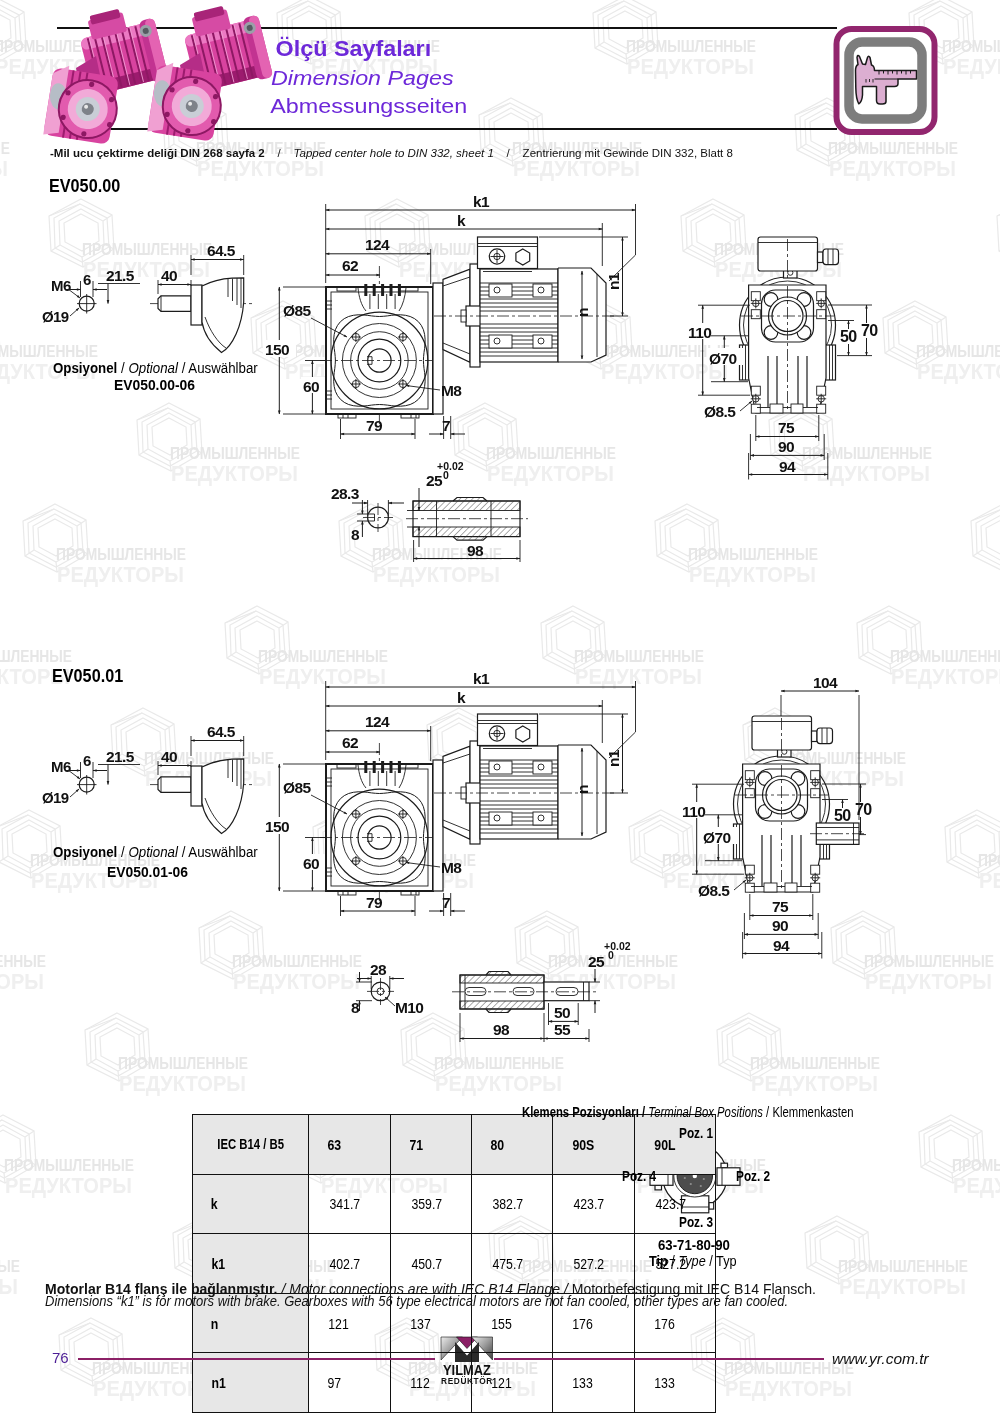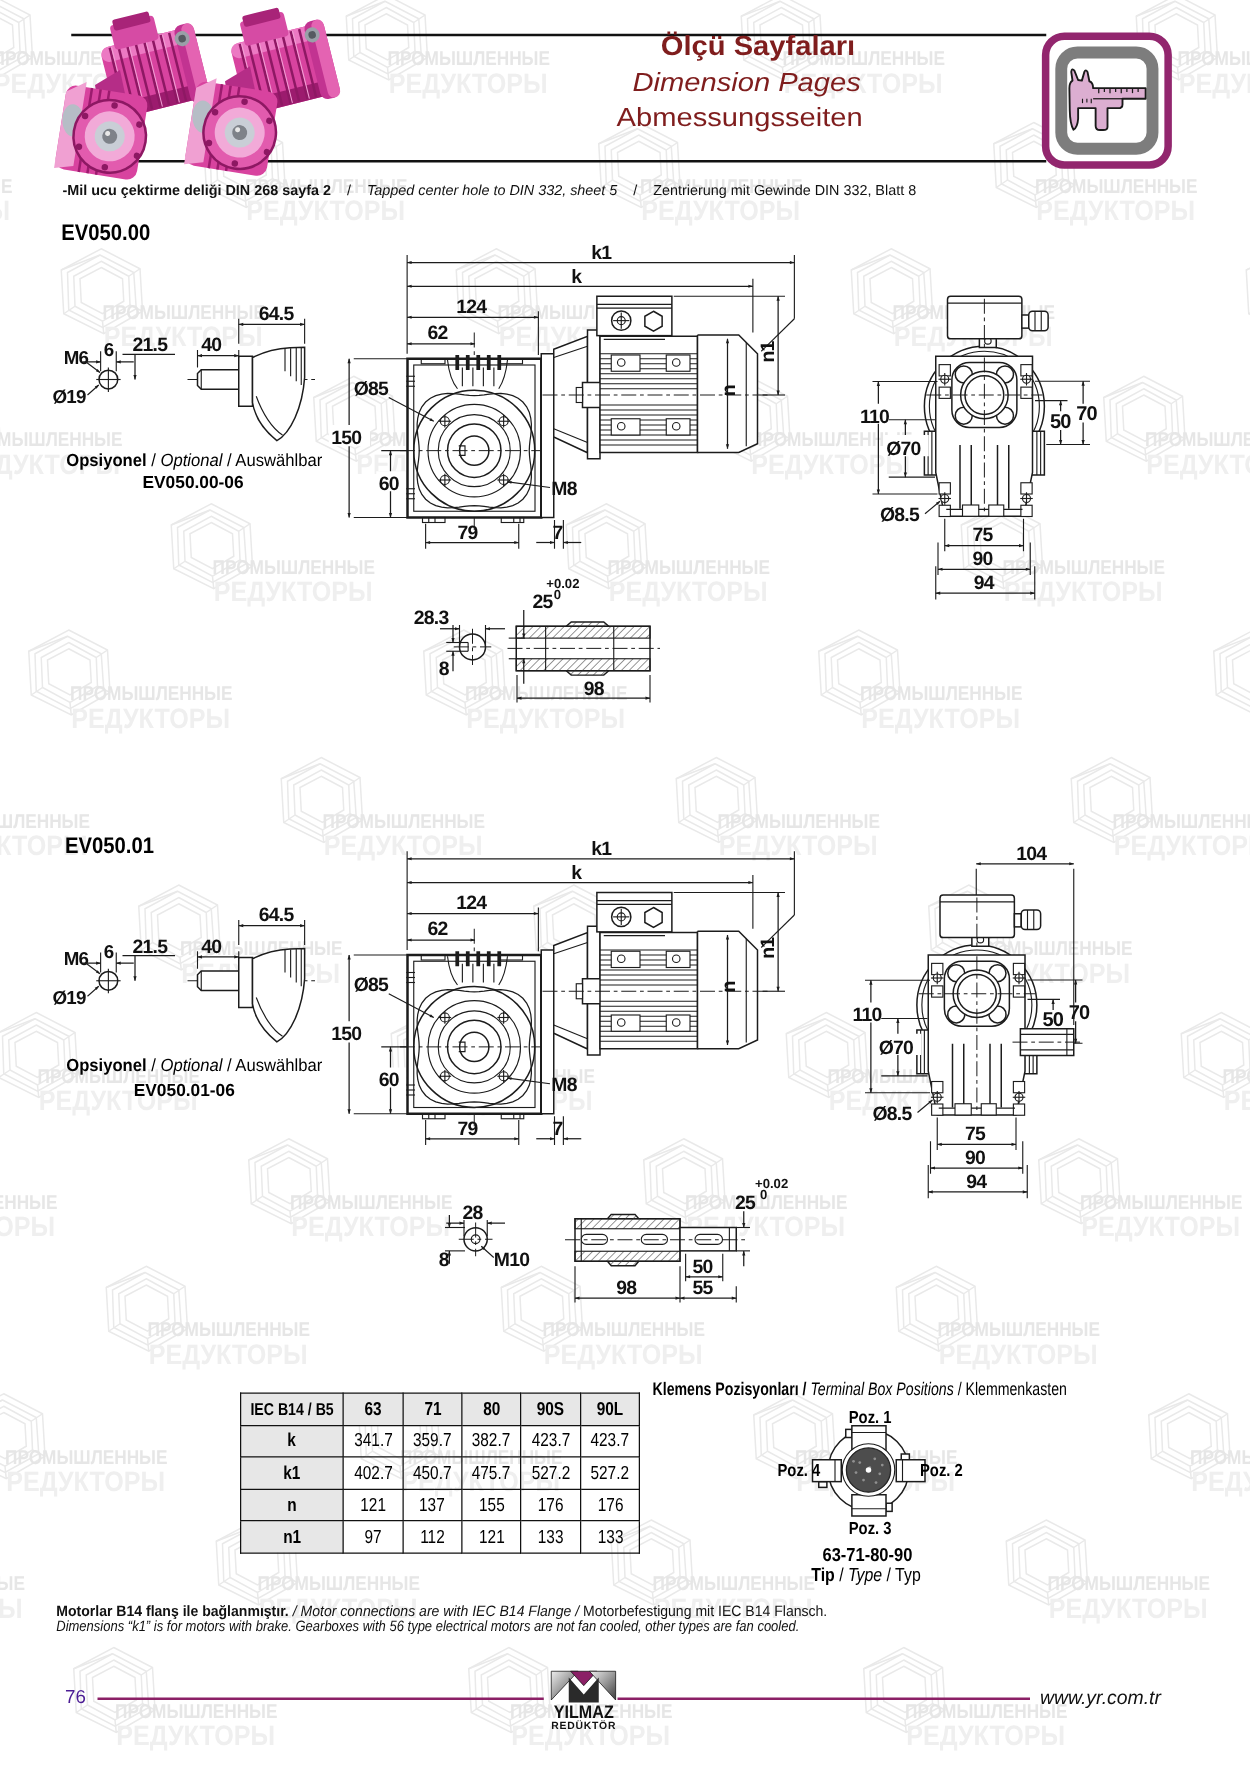--- a/index.html
+++ b/index.html
@@ -3,35 +3,35 @@
 <style>
 html,body{margin:0;padding:0}
 body{width:1000px;height:1414px;position:relative;background:#fff;
   font-family:"Liberation Sans",sans-serif;overflow:hidden}
 .abs{position:absolute}
 .b{font-weight:bold}.i{font-style:italic}
 .cx{display:inline-block;transform-origin:0 50%}
 
 #hdr-top{left:57px;top:27px;width:780px;height:2px;background:#111}
 #hdr-bot{left:57px;top:128px;width:780px;height:2px;background:#111}
-#title{left:280px;top:23px;width:400px;text-align:right;line-height:28.6px;font-size:21px;color:#7f1d1d}
+#title{left:280px;top:35px;width:400px;text-align:left;line-height:28.6px;font-size:21px;color:#6d28d9}
 #mil{left:50px;top:147px;font-size:11.5px;color:#111;white-space:nowrap}
 #ev0{left:49px;top:176px;font-size:18px;font-weight:bold;color:#000;transform:scaleX(0.9);transform-origin:0 0}
 #ev1{left:52px;top:666px;font-size:18px;font-weight:bold;color:#000;transform:scaleX(0.9);transform-origin:0 0}
 .opt{font-size:14px;color:#000;white-space:nowrap;transform:scaleX(0.95);transform-origin:0 0}
 #opt0{left:53px;top:360px}#optt0{left:114px;top:377px}
 #opt1{left:53px;top:844px}#optt1{left:107px;top:864px}
 .optt{font-size:14px;font-weight:bold;transform:scaleX(0.99);transform-origin:0 0}
 #klem{left:522px;top:1104px;font-size:14.5px;color:#000;white-space:nowrap;transform:scaleX(0.78);transform-origin:0 0}
 .poz{font-size:14px;font-weight:bold;color:#000;white-space:nowrap;transform:scaleX(0.845);transform-origin:0 0}
 #tbl{left:192px;top:1114px;border-collapse:collapse;table-layout:fixed}
-#tbl{border:1.6px solid #111}#tbl td{border:1.4px solid #111;font-size:15px;text-align:center;padding:0;height:24.6px}
+#tbl{border:1.6px solid #111}#tbl td{border:1.4px solid #111;font-size:15px;padding:17px;height:24.6px}
 #tbl td .cx{transform-origin:50% 50%}
 #tbl td.h{background:#e7e7e7;font-weight:bold}
-#f1{left:45px;top:1283px;font-size:12px;color:#111;line-height:12.1px;white-space:nowrap}
+#f1{left:45px;top:1283px;font-size:15px;color:#111;line-height:12.1px;white-space:nowrap}
 #pg{left:52px;top:1349px;font-size:15px;color:#4c1d95}
 #purp1{left:78px;top:1358px;width:357px;height:2px;background:#8b2066}
 #purp2{left:494px;top:1358px;width:330px;height:2px;background:#8b2066}
 #www{left:832px;top:1350px;font-size:15.5px;font-style:italic;color:#111}
 </style></head>
 <body>
 
 <svg class="abs" style="left:0;top:0" width="1000" height="1414" viewBox="0 0 1000 1414">
 <defs>
       <g id="wm">
@@ -100,21 +100,21 @@
     <use href="#wm" x="687" y="1318"></use>
     <use href="#wm" x="-59" y="1420"></use>
     <use href="#wm" x="257" y="1420"></use>
     <use href="#wm" x="573" y="1420"></use>
     <use href="#wm" x="889" y="1420"></use>
 </svg>
 
 <div class="abs" id="hdr-top"></div>
 <div class="abs" id="hdr-bot"></div>
 <div class="abs" id="title"><span class="b" style="font-size:22px;display:inline-block;transform:scaleX(1.06)">Ölçü Sayfaları</span><br><span class="i" style="display:inline-block;transform:scaleX(1.11)">Dimension Pages</span><br><span style="display:inline-block;transform:scaleX(1.11)">Abmessungsseiten</span></div>
-<div class="abs" id="mil"><span class="b">-Mil ucu çektirme deliği DIN 268 sayfa 2</span>&nbsp;&nbsp;&nbsp; /&nbsp;&nbsp;&nbsp; <span class="i">Tapped center hole to DIN 332, sheet 5</span>&nbsp;&nbsp;&nbsp; /&nbsp;&nbsp;&nbsp; <span>Zentrierung mit Gewinde DIN 332, Blatt 8</span></div>
+<div class="abs" id="mil"><span class="b">-Mil ucu çektirme deliği DIN 268 sayfa 2</span>&nbsp;&nbsp;&nbsp; /&nbsp;&nbsp;&nbsp; <span class="i">Tapped center hole to DIN 332, sheet 1</span>&nbsp;&nbsp;&nbsp; /&nbsp;&nbsp;&nbsp; <span>Zentrierung mit Gewinde DIN 332, Blatt 8</span></div>
 <div class="abs" id="ev0">EV050.00</div>
 <div class="abs" id="ev1">EV050.01</div>
 <div class="abs opt" id="opt0"><span class="b">Opsiyonel</span> / <span class="i">Optional</span> / Auswählbar</div>
 <div class="abs optt" id="optt0">EV050.00-06</div>
 <div class="abs opt" id="opt1"><span class="b">Opsiyonel</span> / <span class="i">Optional</span> / Auswählbar</div>
 <div class="abs optt" id="optt1">EV050.01-06</div>
 
 <svg class="abs" style="left:0;top:0" width="1000" height="1414" viewBox="0 0 1000 1414" fill="none" stroke-linecap="butt">
 <defs>
 <marker id="ar" viewBox="0 0 10 10" refX="9.5" refY="5" markerWidth="13" markerHeight="3.8" orient="auto-start-reverse">

